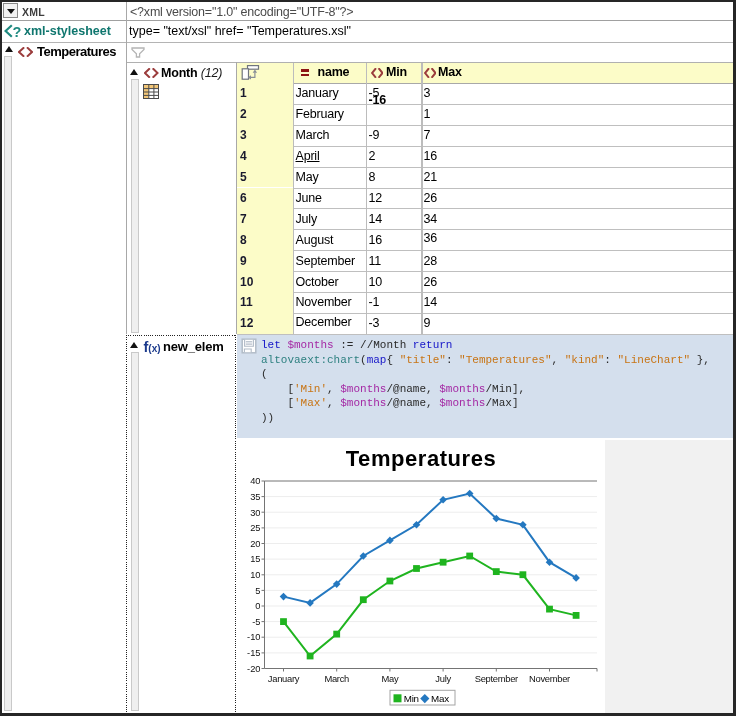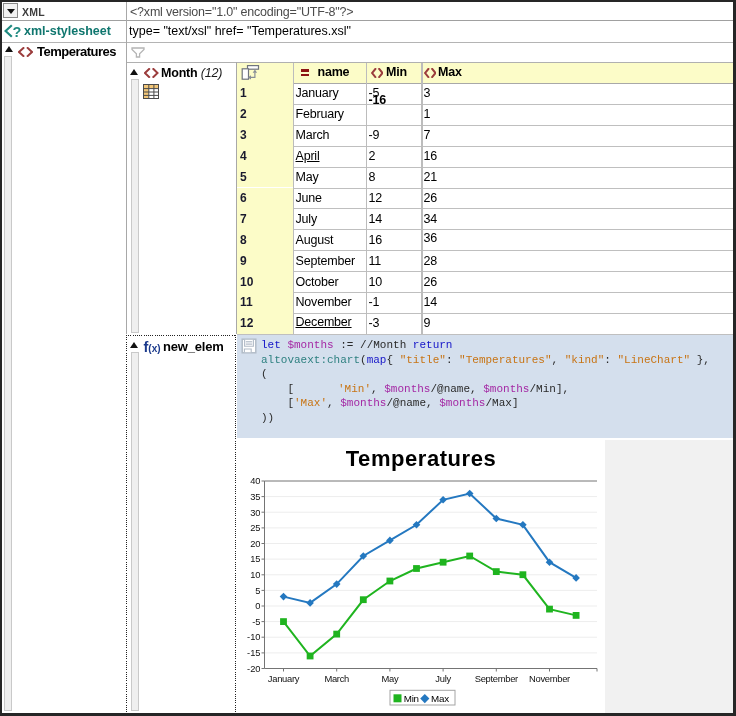--- a/index.html
+++ b/index.html
@@ -134,21 +134,21 @@
 <div class="rtxt" style="left:295.5px;top:271.1px;height:20.9px;">October</div>
 <div class="rtxt" style="left:368.5px;top:271.1px;height:20.9px;">10</div>
 <div class="rtxt" style="left:423.5px;top:271.1px;height:20.9px;">26</div>
 <div class="hline" style="left:237px;top:292.0px;width:497px;"></div>
 <div class="rnum" style="top:292.0px;height:20.9px;">11</div>
 <div class="rtxt" style="left:295.5px;top:292.0px;height:20.9px;">November</div>
 <div class="rtxt" style="left:368.5px;top:292.0px;height:20.9px;">-1</div>
 <div class="rtxt" style="left:423.5px;top:292.0px;height:20.9px;">14</div>
 <div class="hline" style="left:237px;top:312.9px;width:497px;"></div>
 <div class="rnum" style="top:312.9px;height:20.9px;">12</div>
-<div class="rtxt" style="left:295.5px;top:305px;height:34px;text-decoration:underline;">December</div>
+<div class="rtxt" style="left:295.5px;top:305px;height:34px;">December</div>
 <div class="rtxt" style="left:368.5px;top:312.9px;height:20.9px;">-3</div>
 <div class="rtxt" style="left:423.5px;top:312.9px;height:20.9px;">9</div>
 <div class="hline" style="left:237px;top:333.8px;width:497px;"></div>
 
 <div class="vline" style="left:293px;top:62.5px;height:271.3px;background:#bcbcbc;width:1.3px;"></div>
 <div class="vline" style="left:366px;top:62.5px;height:271.3px;background:#bcbcbc;width:1.3px;"></div>
 <div class="vline" style="left:421.3px;top:62.5px;height:271.3px;background:#bcbcbc;width:1.3px;"></div>
 
 <div class="abs" style="left:125.8px;top:334.5px;width:1px;height:378px;background:repeating-linear-gradient(to bottom,#222 0,#222 1px,transparent 1px,transparent 2.2px);"></div>
 <div class="abs" style="left:235.2px;top:334.5px;width:1px;height:378px;background:repeating-linear-gradient(to bottom,#222 0,#222 1px,transparent 1px,transparent 2.2px);"></div>
@@ -163,21 +163,21 @@
 <svg class="abs" style="left:240.5px;top:337.5px;" width="16" height="16" viewBox="0 0 16 16">
 <rect x="1.2" y="1.2" width="13.6" height="13.6" fill="#fff" stroke="#b2bcc8" stroke-width="1.5"></rect>
 <path d="M 3.6 1.8 V 8.2 H 12.4 V 1.8" fill="#fff" stroke="#b2bcc8" stroke-width="1.1"></path>
 <line x1="4.8" y1="3.8" x2="11.2" y2="3.8" stroke="#aab4c2" stroke-width="1.1"></line>
 <line x1="4.8" y1="6.1" x2="11.2" y2="6.1" stroke="#aab4c2" stroke-width="1.1"></line>
 <path d="M 3.4 14.2 V 11 H 10.2 V 14.2" fill="#fff" stroke="#b2bcc8" stroke-width="1.1"></path>
 </svg>
 <div class="abs" style="left:261px;top:338.3px;font-family:'Liberation Mono',monospace;font-size:11px;line-height:14.45px;white-space:pre;color:#2a2a2a;"><span style="color:#1414c8;">let</span> <span style="color:#a428a4;">$months</span> := //Month <span style="color:#1414c8;">return</span>
 <span style="color:#2e8080;">altovaext:chart</span>(<span style="color:#1414c8;">map</span>{ <span style="color:#c87414;">"title"</span>: <span style="color:#c87414;">"Temperatures"</span>, <span style="color:#c87414;">"kind"</span>: <span style="color:#c87414;">"LineChart"</span> },
 (
-    [<span style="color:#c87414;margin-left:44px;">'Min'</span>, <span style="color:#a428a4;">$months</span>/@name, <span style="color:#a428a4;">$months</span>/Min],
+    [<span style="color:#c87414;">'Min'</span>, <span style="color:#a428a4;">$months</span>/@name, <span style="color:#a428a4;">$months</span>/Min],
     [<span style="color:#c87414;">'Max'</span>, <span style="color:#a428a4;">$months</span>/@name, <span style="color:#a428a4;">$months</span>/Max]
 ))</div>
 
 <div class="abs" style="left:605px;top:440px;width:129px;height:273px;background:#f1f1f1;"></div>
 <svg width="368" height="272" viewBox="0 0 368 272" style="position:absolute;left:237px;top:440px;">
 <text x="184" y="26.3" font-family="Liberation Sans, sans-serif" font-size="22" font-weight="bold" text-anchor="middle" fill="#000" letter-spacing="0.55">Temperatures</text>
 <line x1="27.5" y1="41.0" x2="360.0" y2="41.0" stroke="#747474" stroke-width="1"></line>
 <line x1="24.5" y1="41.0" x2="27.5" y2="41.0" stroke="#747474" stroke-width="1"></line>
 <text x="23.5" y="44.2" font-family="Liberation Sans, sans-serif" font-size="9.3" text-anchor="end" fill="#111">40</text>
 <line x1="27.5" y1="56.6" x2="360.0" y2="56.6" stroke="#ededed" stroke-width="1"></line>

